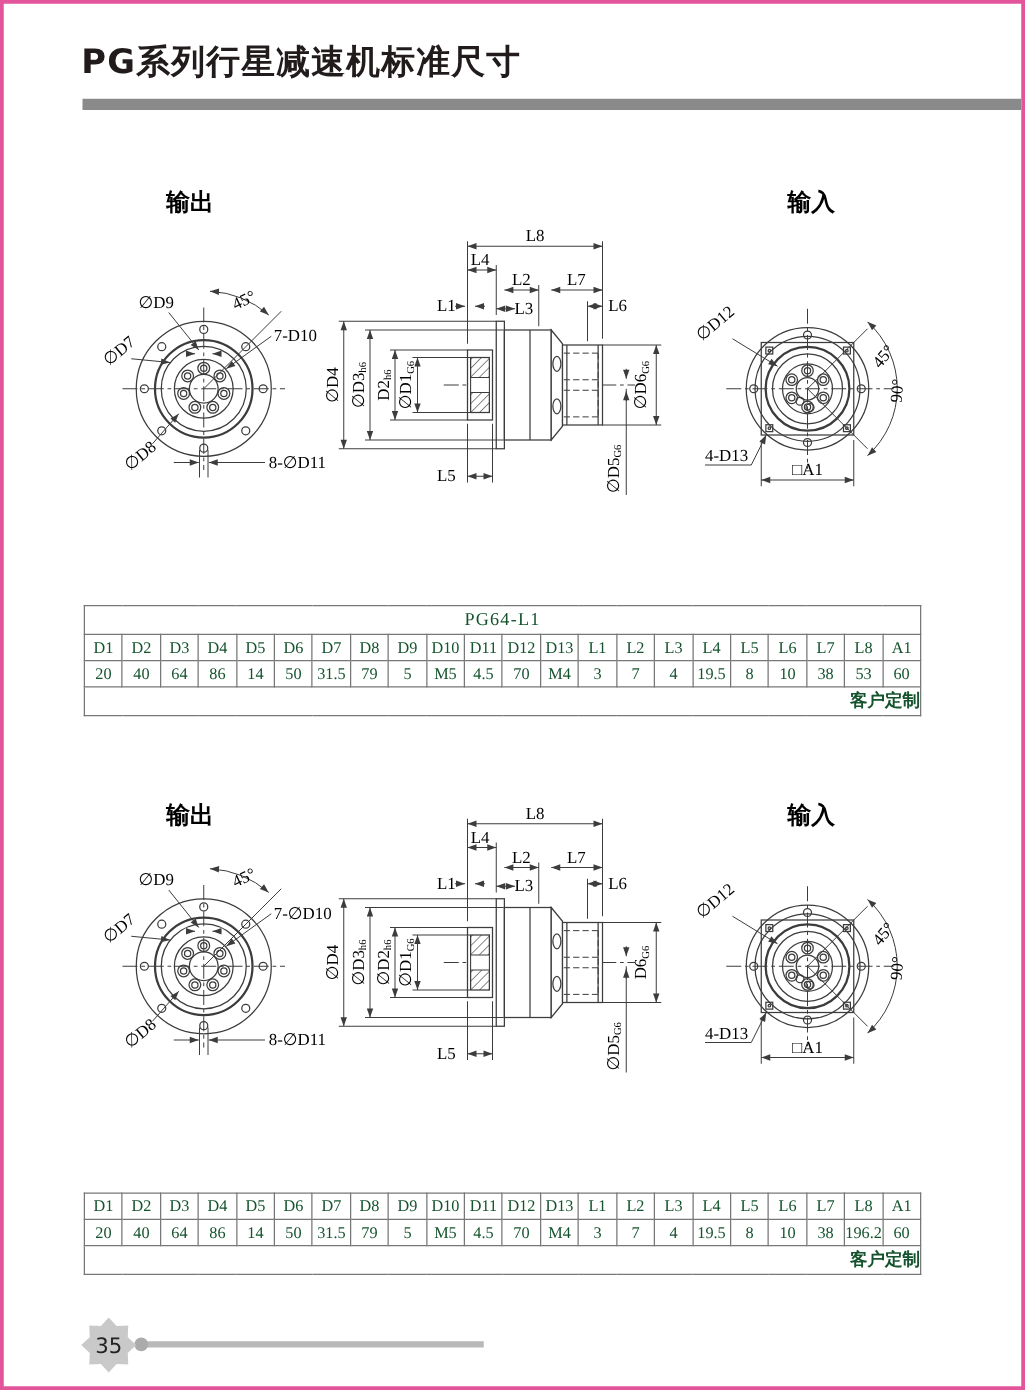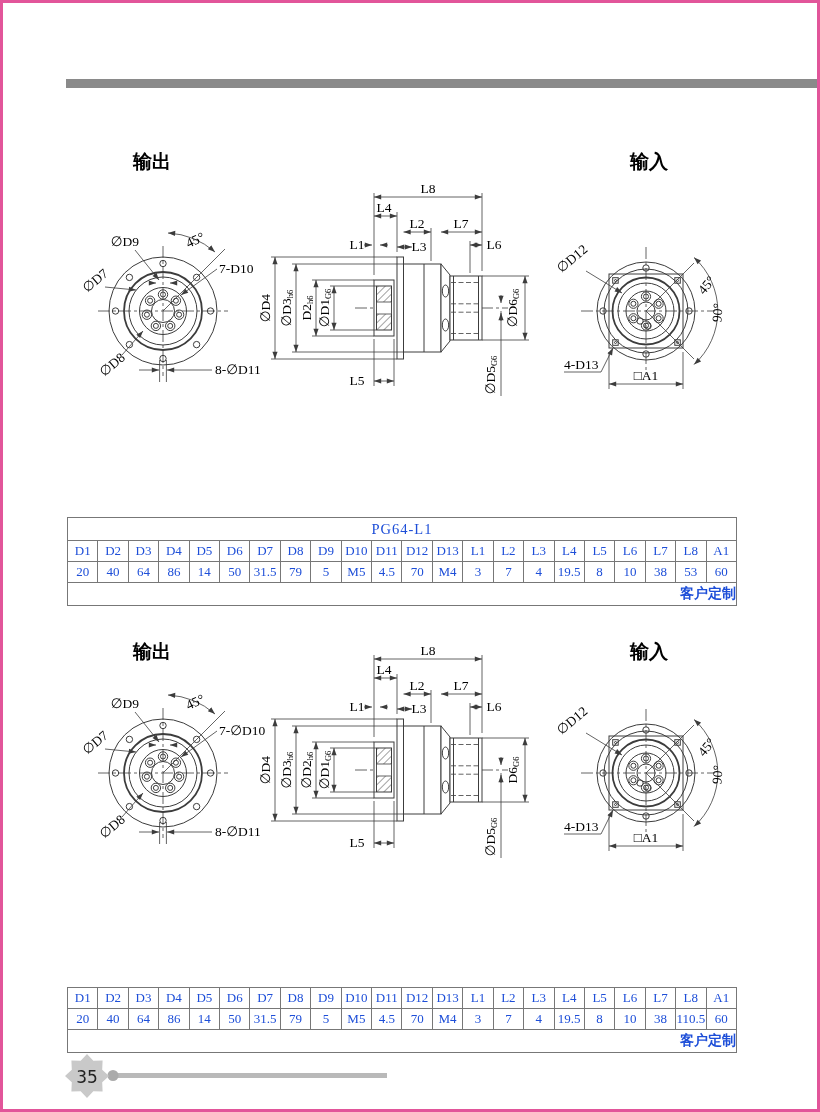--- a/index.html
+++ b/index.html
@@ -7,35 +7,36 @@
         border:3px solid #e2559a;background:#fff;overflow:hidden;
         font-family:"Liberation Serif","DejaVu Serif",serif;color:#111;}
   .title{position:absolute;left:62px;top:28px;font-family:"DejaVu Sans","Liberation Sans",sans-serif;
          font-weight:bold;font-size:27px;letter-spacing:1px;color:#221b1b;white-space:nowrap;}
   .tbar{position:absolute;left:63px;top:76px;right:0;height:9px;background:#8a8a8a;}
   .band{position:absolute;left:0;width:820px;height:290px;}
   .band text{fill:#000;stroke:none;font-family:"Liberation Serif","DejaVu Serif","DejaVu Sans",serif;font-size:13.5px;}
   .band text.cn{font-family:"DejaVu Sans","Liberation Sans",sans-serif;font-weight:bold;font-size:19px;}
   .tol{font-size:8.5px;}
   table.spec{position:absolute;left:64px;width:670px;border-collapse:collapse;table-layout:fixed;
-             text-align:center;font-size:13px;color:#1d4ed8;margin-top:33px;}
+             text-align:center;font-size:13px;color:#14532d;}
   table.spec td{border:1px solid #777;padding:0;height:20px;overflow:hidden;white-space:nowrap;}
   table.spec td.tt{height:22px;font-size:14.5px;letter-spacing:1px;}
   table.spec td.note{height:22px;text-align:right;padding-left:6px;
        font-family:"DejaVu Sans","Liberation Sans",sans-serif;font-weight:bold;font-size:14px;}
   svg .cl{stroke-dasharray:12 3 3 3;stroke-width:.8;}
   svg .dsh{stroke-dasharray:5 2.5;stroke-width:.8;}
   svg .dim{stroke-width:.8;}
   svg .bold{stroke-width:1.8;}
 </style>
 </head>
 <body>
 
 <div class="page">
 
+  <div class="title">PG系列行星减速机标准尺寸</div>
   <div class="tbar"></div>
 
   <svg class="band" style="top:130px" viewBox="0 130 820 290">
     <defs>
       <marker id="ar" viewBox="0 0 10 8" refX="9.5" refY="4" markerWidth="10" markerHeight="8" orient="auto-start-reverse">
           <path d="M0.5,0.8 L9.5,4 L0.5,7.2 Z" fill="#3c3c3c"></path>
         </marker>
       <pattern id="hat" width="5" height="5" patternUnits="userSpaceOnUse" patternTransform="rotate(45)">
         <rect width="5" height="5" fill="#fff"></rect>
           <line x1="0" y1="0" x2="0" y2="5" stroke="#555" stroke-width="1.1"></line>
@@ -351,21 +352,21 @@
           <td>4.5</td>
           <td>70</td>
           <td>M4</td>
           <td>3</td>
           <td>7</td>
           <td>4</td>
           <td>19.5</td>
           <td>8</td>
           <td>10</td>
           <td>38</td>
-          <td>110.5</td>
+          <td>196.2</td>
           <td>60</td>
     </tr>
     <tr>
           <td class="note" colspan="22">客户定制</td>
         </tr>
   </tbody>
     </table>
 
   <svg style="position:absolute;left:0;top:1040px" width="420" height="66" viewBox="0 1040 420 66">
     <rect x="108" y="1070" width="276" height="5" fill="#b9b9b9"></rect>

